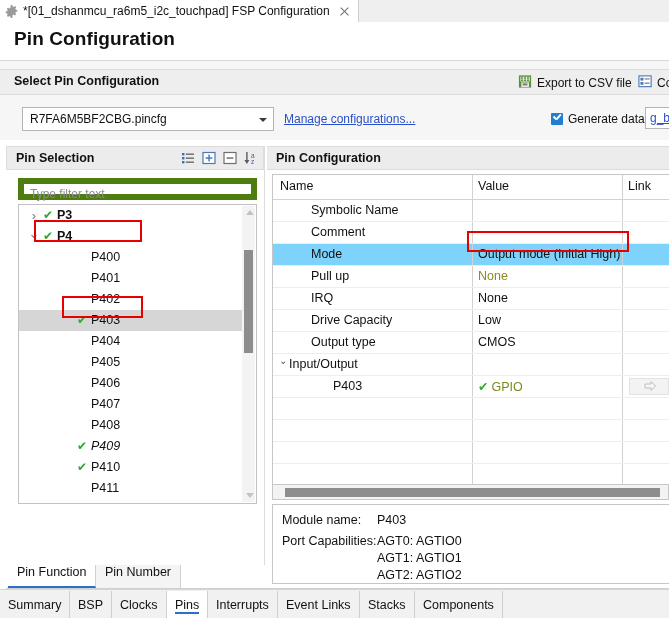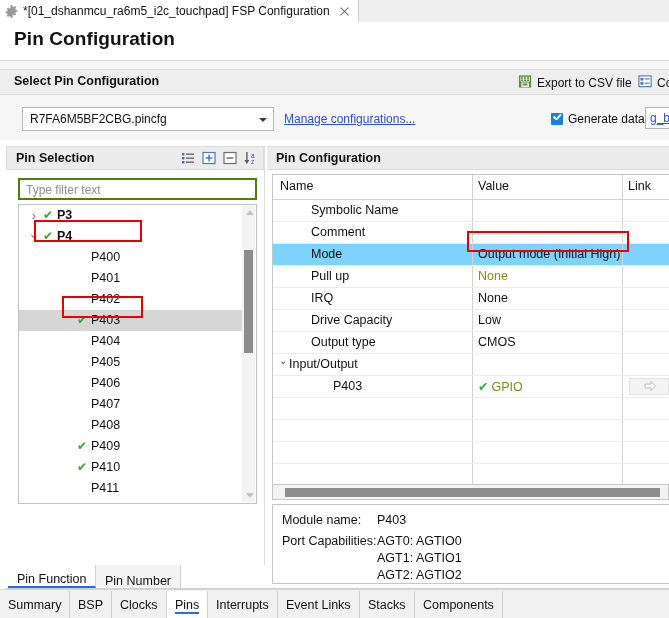--- a/index.html
+++ b/index.html
@@ -65,21 +65,21 @@
 
   
   .leftpanel{position:absolute;left:6px;top:146px;width:258px;height:419px;}
   .panelhead{position:absolute;left:0;top:0;width:258px;height:24px;background:#ececec;
       border:1px solid #dcdcdc;box-sizing:border-box;}
   .panelhead .t{position:absolute;left:9px;top:4px;font-size:12.5px;font-weight:bold;color:#111;}
   .ptools{position:absolute;right:4px;top:3px;display:flex;align-items:center;gap:5px;}
   .ptools .ic{width:16px;height:16px;cursor:default;}
 
   .filterbox{position:absolute;left:12px;top:32px;width:239px;height:22px;background:#fff;
-     border:2px solid #4d7c0f;box-sizing:border-box;}
+     border:6px solid #4d7c0f;box-sizing:border-box;}
   .filterbox .ph{position:absolute;left:6px;top:3px;font-size:12px;color:#8e8e8e;}
 
   .treebox{position:absolute;left:12px;top:58px;width:239px;height:300px;background:#fff;
      border:1px solid #c2c2c2;box-sizing:border-box;overflow:hidden;}
   .treeinner{position:absolute;left:0;top:0;width:225px;}
   .tnode{position:relative;height:21px;line-height:21px;white-space:nowrap;font-size:12.5px;color:#111;}
   .tnode.sel{background:#d6d6d6;}
   .tw{position:absolute;top:0;width:14px;text-align:center;color:#7a7a7a;font-size:10px;}
   .tck{position:absolute;top:0;width:14px;text-align:center;color:#2fa82f;font-size:12px;font-weight:bold;}
   .tlb{position:absolute;top:0;}
@@ -91,21 +91,21 @@
   .tarrow.up{top:4px;border-bottom:5px solid #c3c3c3;}
   .tarrow.dn{bottom:4px;border-top:5px solid #c3c3c3;}
 
   
   .redbox{position:absolute;border:2.3px solid #e60000;box-sizing:border-box;pointer-events:none;}
 
   
   .subtabs{position:absolute;left:6px;top:565px;width:663px;height:24px;}
   .subtabs:after{content:"";position:absolute;left:0;bottom:0;width:663px;height:1px;background:#cfcfcf;}
   .stab{position:absolute;top:0;height:23px;padding:0 9px;box-sizing:border-box;
-     display:flex;align-items:flex-end;font-size:12.5px;color:#111;background:#f4f4f4;
+     display:flex;align-items:flex-start;font-size:12.5px;color:#111;background:#f4f4f4;
      border-right:1px solid #d0d0d0;cursor:default;white-space:nowrap;}
   .stab.on{background:#ffffff;border-bottom:2px solid #2a70c8;}
 
   
   .btabs{position:absolute;left:0;top:589px;width:669px;height:29px;background:#f1f1f1;
      border-top:1px solid #d5d5d5;}
   .btab{position:absolute;top:1px;height:27px;padding:0 8px;box-sizing:border-box;
      display:flex;align-items:center;font-size:12.5px;color:#111;background:#f1f1f1;
      border-right:1px solid #cfcfcf;cursor:default;white-space:nowrap;}
   .btab.on{background:#ffffff;}
@@ -299,21 +299,21 @@
             <span class="tlb" style="left: 72px;">P406</span>
           </div>
           <div class="tnode">
             <span class="tlb" style="left: 72px;">P407</span>
           </div>
           <div class="tnode">
             <span class="tlb" style="left: 72px;">P408</span>
           </div>
           <div class="tnode">
             <span class="tck" style="left: 56px;">✔</span>
-            <span class="tlb" style="left: 72px;">P409</span>
+            <span class="tlb" style="left: 72px; font-style: italic;">P409</span>
           </div>
           <div class="tnode">
             <span class="tck" style="left: 56px;">✔</span>
             <span class="tlb" style="left: 72px;">P410</span>
           </div>
           <div class="tnode">
             <span class="tlb" style="left: 72px;">P411</span>
           </div>
           <div class="tnode">
             <span class="tlb" style="left: 72px;">P412</span>

